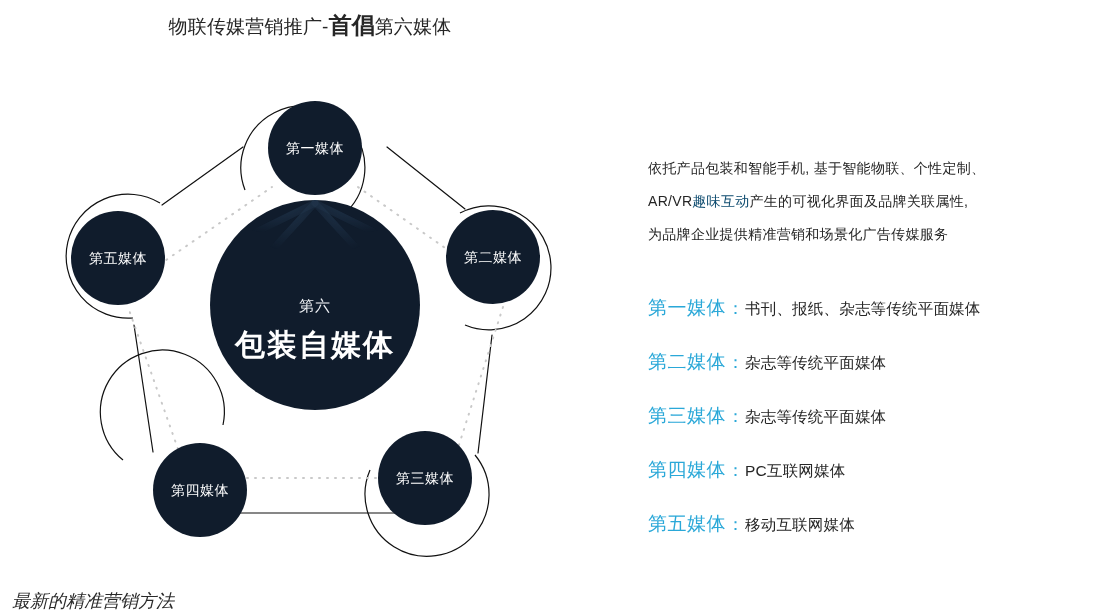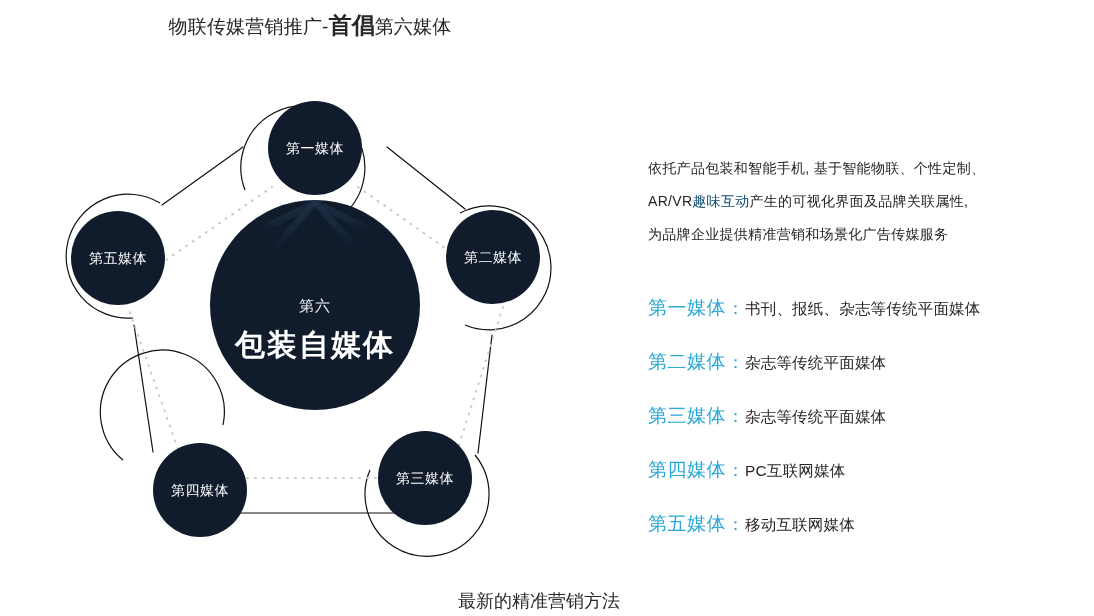--- a/index.html
+++ b/index.html
@@ -36,27 +36,28 @@
   #title .t-strong {
     font-weight: bold;
     font-size: 23px;
     letter-spacing: 0;
   }
   #title .t-norm { font-size: 19px; }
 
   
   #caption {
     position: absolute;
-    left: 0;
+    left: 12px;
     top: 589px;
     width: 620px;
-    text-align: right;
+    text-align: left;
     font-size: 18px;
     color: #2a2a2a;
     white-space: nowrap;
+    font-style: italic;
   }
 
   
   #diagram {
     position: absolute;
     left: 10px;
     top: 35px;
     width: 610px;
     height: 550px;
   }

